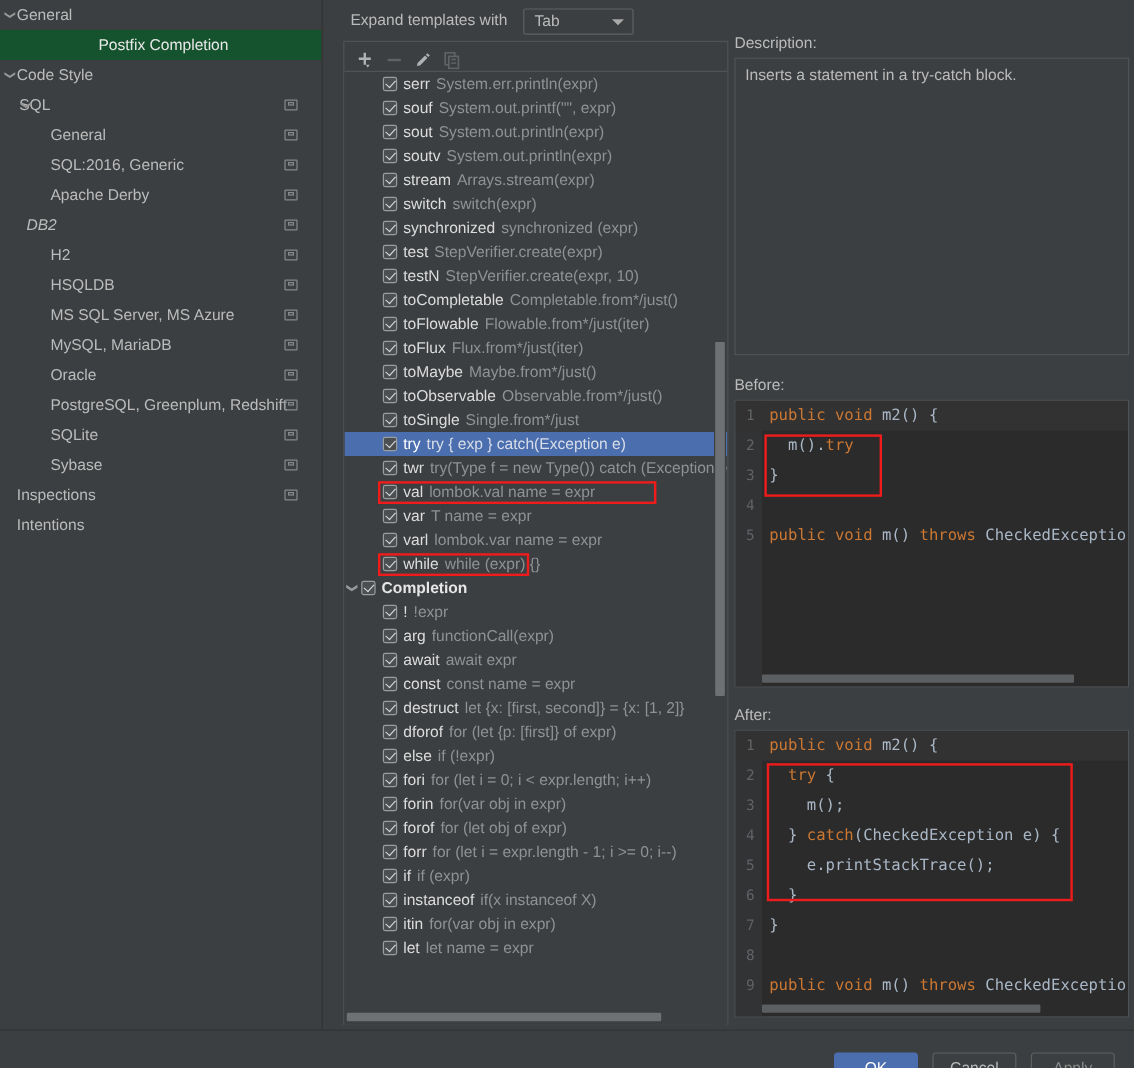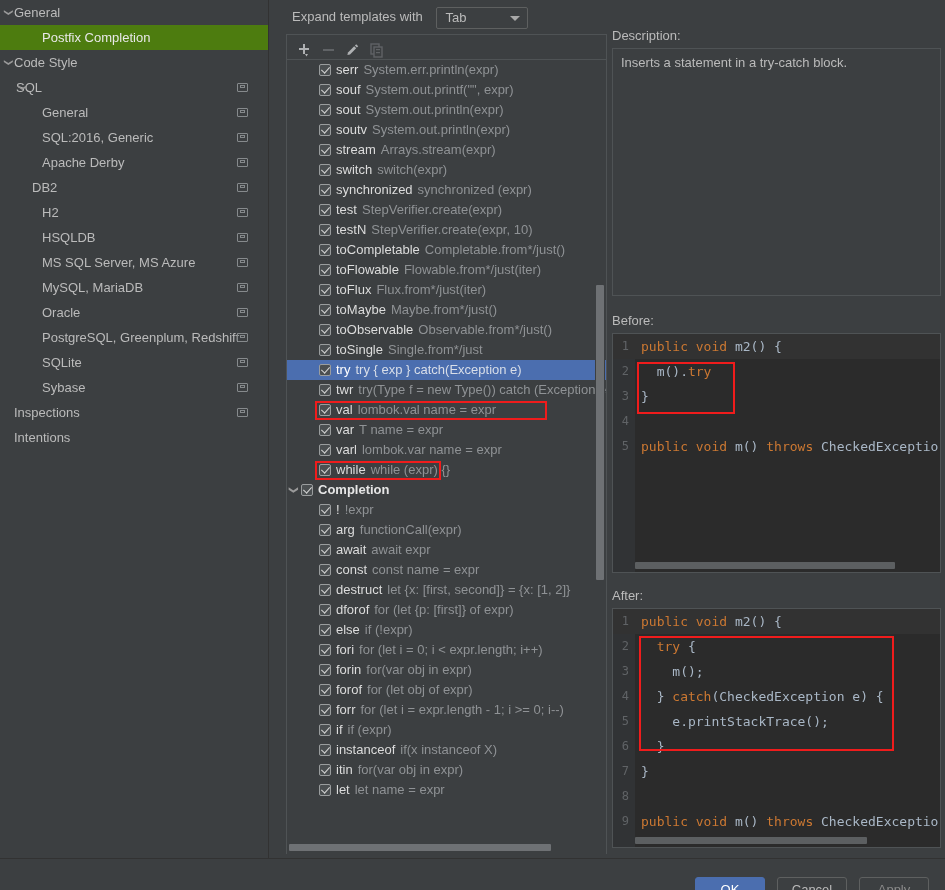--- a/index.html
+++ b/index.html
@@ -16,21 +16,21 @@
   
   #sidebar{
     position:absolute;left:0;top:0;width:268px;height:858px;
     background:#3c3f41;overflow:hidden;
   }
   .tnode{
     position:relative;height:25px;line-height:25px;
     white-space:nowrap;color:#bbbbbb;font-size:13px;
     padding-left:0;
   }
-  .tnode.sel{background:#4d7c0f;color:#e8e8e8;}
+  .tnode.sel{background:#14532d;color:#e8e8e8;padding-left:40px;}
   .tnode .arrow{
     position:absolute;top:0;width:12px;height:25px;
     line-height:25px;text-align:center;color:#9a9a9a;font-size:9px;
   }
   .tnode .tlabel{display:inline-block;}
   .scheme-ico{
     position:absolute;right:20px;top:8px;width:11px;height:9px;
     border:1px solid #868a8c;border-radius:1px;box-sizing:border-box;
   }
   .scheme-ico:after{
@@ -204,21 +204,21 @@
 <div id="root">
 
   <div id="sidebar">
       <div class="tnode"><span class="arrow" style="left: 2px; transform: rotate(90deg); transform-origin: 50% 50%;">❯</span><span class="tlabel" style="margin-left: 14px;">General</span></div>
       <div class="tnode sel"><span class="tlabel" style="margin-left: 42px;">Postfix Completion</span></div>
       <div class="tnode"><span class="arrow" style="left: 2px; transform: rotate(90deg); transform-origin: 50% 50%;">❯</span><span class="tlabel" style="margin-left: 14px;">Code Style</span></div>
       <div class="tnode"><span class="arrow" style="left: 16px; transform: rotate(90deg); transform-origin: 50% 50%;">❯</span><span class="tlabel" style="margin-left: 16px;">SQL</span><span class="scheme-ico"></span></div>
       <div class="tnode"><span class="tlabel" style="margin-left: 42px;">General</span><span class="scheme-ico"></span></div>
       <div class="tnode"><span class="tlabel" style="margin-left: 42px;">SQL:2016, Generic</span><span class="scheme-ico"></span></div>
       <div class="tnode"><span class="tlabel" style="margin-left: 42px;">Apache Derby</span><span class="scheme-ico"></span></div>
-      <div class="tnode"><span class="tlabel" style="margin-left: 32px;">DB2</span><span class="scheme-ico"></span></div>
+      <div class="tnode"><span class="tlabel" style="margin-left: 22px; font-style: italic;">DB2</span><span class="scheme-ico"></span></div>
       <div class="tnode"><span class="tlabel" style="margin-left: 42px;">H2</span><span class="scheme-ico"></span></div>
       <div class="tnode"><span class="tlabel" style="margin-left: 42px;">HSQLDB</span><span class="scheme-ico"></span></div>
       <div class="tnode"><span class="tlabel" style="margin-left: 42px; text-align: right;">MS SQL Server, MS Azure</span><span class="scheme-ico"></span></div>
       <div class="tnode"><span class="tlabel" style="margin-left: 42px;">MySQL, MariaDB</span><span class="scheme-ico"></span></div>
       <div class="tnode"><span class="tlabel" style="margin-left: 42px;">Oracle</span><span class="scheme-ico"></span></div>
       <div class="tnode"><span class="tlabel" style="margin-left: 42px;">PostgreSQL, Greenplum, Redshift</span><span class="scheme-ico"></span></div>
       <div class="tnode"><span class="tlabel" style="margin-left: 42px;">SQLite</span><span class="scheme-ico"></span></div>
       <div class="tnode"><span class="tlabel" style="margin-left: 42px;">Sybase</span><span class="scheme-ico"></span></div>
       <div class="tnode"><span class="tlabel" style="margin-left: 14px;">Inspections</span><span class="scheme-ico"></span></div>
       <div class="tnode"><span class="tlabel" style="margin-left: 14px;">Intentions</span></div>

